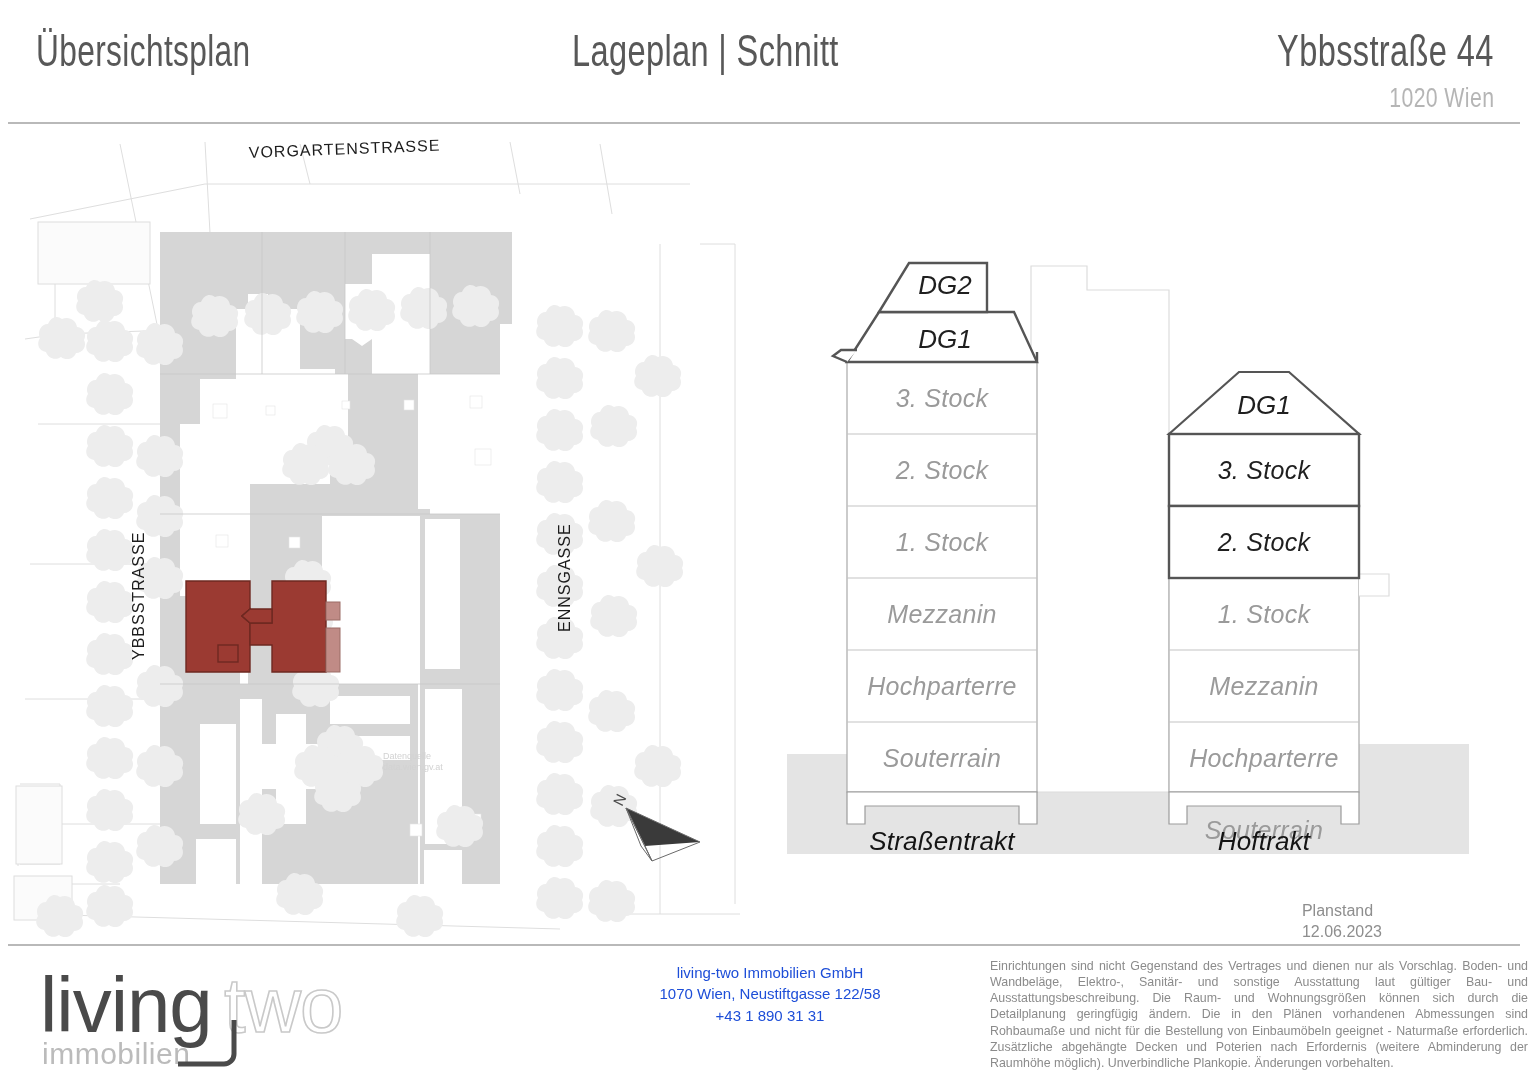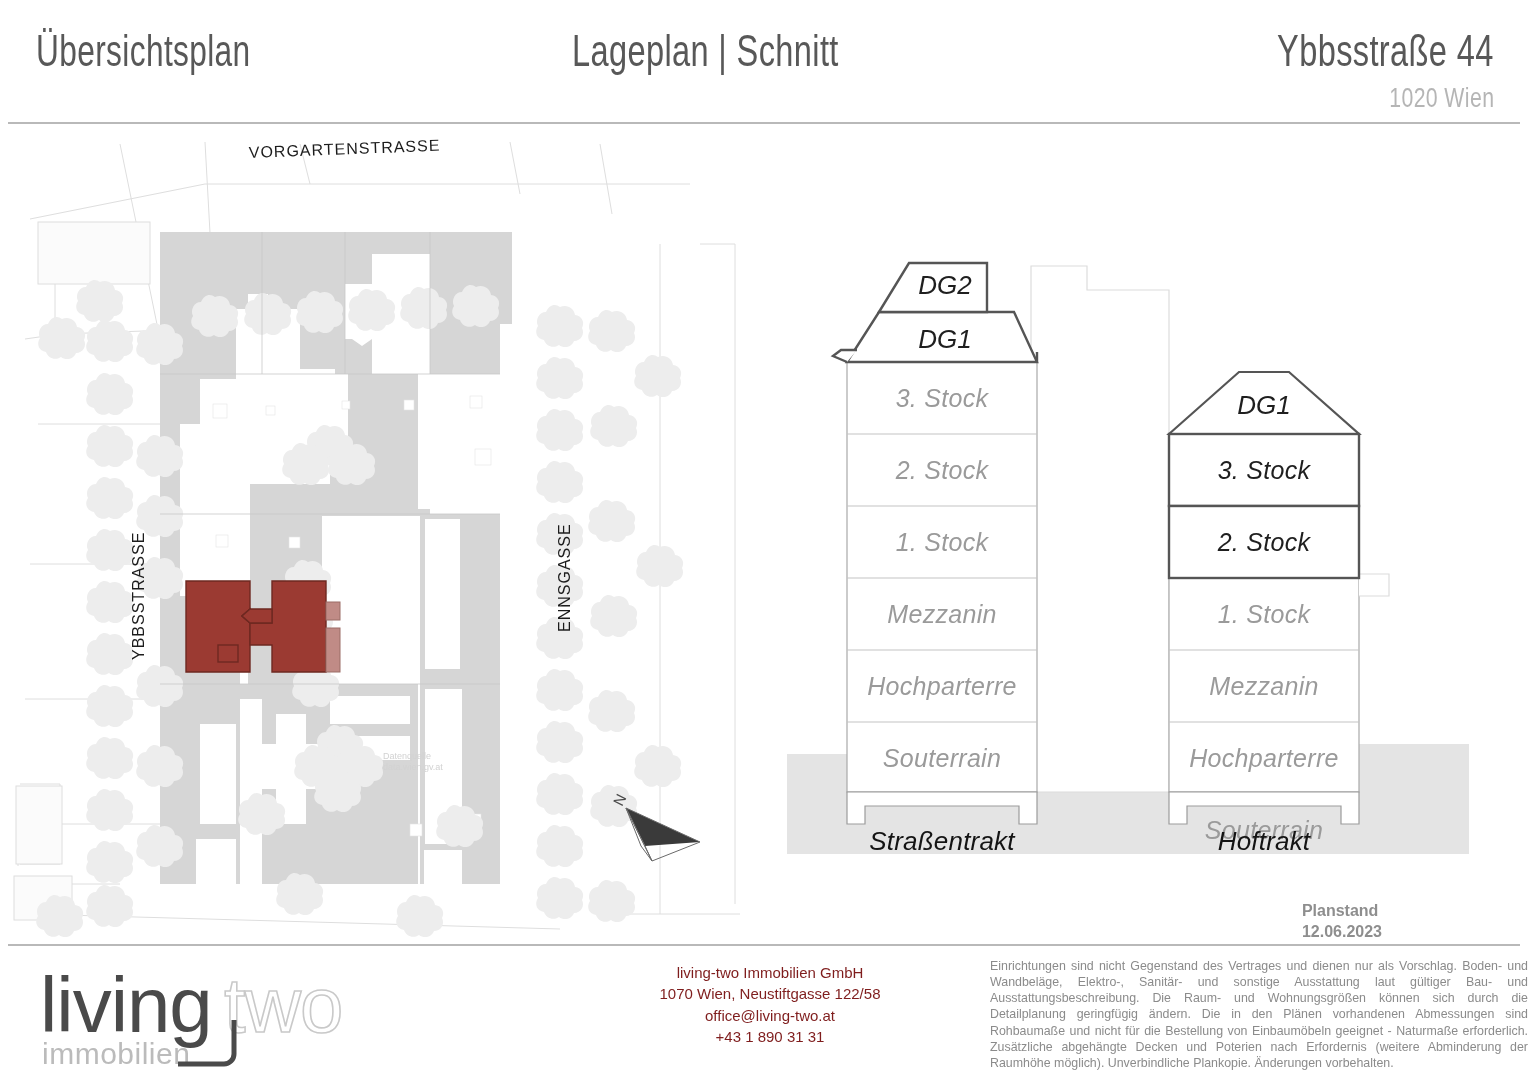--- a/index.html
+++ b/index.html
@@ -119,21 +119,21 @@
   
   #planstand {
     position: absolute;
     right: 146px;
     top: 900px;
     text-align: left;
     line-height: 1.32;
     font-size: 16px;
     color: #8e8e8e;
   }
-  #planstand div { white-space: nowrap; font-weight: bold; }
+  #planstand div { white-space: nowrap; }
 
   
   #footer-rule {
     position: absolute;
     left: 8px; top: 944px;
     width: 1512px; height: 2px;
     background: #b9b9b9;
   }
   #footer {
     position: absolute;
@@ -145,21 +145,21 @@
     left: 28px; top: 14px;
     width: 360px; height: 110px;
   }
   #contact-block {
     position: absolute;
     left: 600px; top: 16px;
     width: 340px;
     text-align: center;
     font-size: 15px;
     line-height: 1.42;
-    color: #7f1d1d;
+    color: #1d4ed8;
   }
   #contact-block div { white-space: nowrap; }
   #disclaimer {
     position: absolute;
     left: 958px; top: 12px;
     width: 538px;
     font-size: 12.4px;
     line-height: 1.30;
     color: #8b8b8b;
     text-align: justify;
@@ -495,18 +495,17 @@
       <text x="12" y="72" font-family="Liberation Sans, sans-serif" font-size="78" fill="#4A4A4A" letter-spacing="-1">living</text>
       <text x="196" y="72" font-family="Liberation Sans, sans-serif" font-size="78" fill="none" stroke="#C9C9C9" stroke-width="1.6" letter-spacing="-1">two</text>
       <text x="14" y="104" font-family="Liberation Sans, sans-serif" font-size="30" fill="#BBBBBB" letter-spacing="0.5">immobilien</text>
       <path d="M150,104 L196,104 A10,10 0 0 0 206,94 L206,60" fill="none" stroke="#4A4A4A" stroke-width="5"></path>
     </svg>
   </div>
 
   <div id="contact-block">
     <div>living-two Immobilien GmbH</div>
     <div>1070 Wien, Neustiftgasse 122/58</div>
-    <div>office@living-two.at</div>
     <div>+43 1 890 31 31</div>
   </div>
 
   <div id="disclaimer">Einrichtungen sind nicht Gegenstand des Vertrages und dienen nur als Vorschlag. Boden- und Wandbeläge, Elektro-, Sanitär- und sonstige Ausstattung laut gültiger Bau- und Ausstattungsbeschreibung. Die Raum- und Wohnungsgrößen können sich durch die Detailplanung geringfügig ändern. Die in den Plänen vorhandenen Abmessungen sind Rohbaumaße und nicht für die Bestellung von Einbaumöbeln geeignet - Naturmaße erforderlich. Zusätzliche abgehängte Decken und Poterien nach Erfordernis (weitere Abminderung der Raumhöhe möglich). Unverbindliche Plankopie. Änderungen vorbehalten.</div>
 </div>
 
 </body></html>

